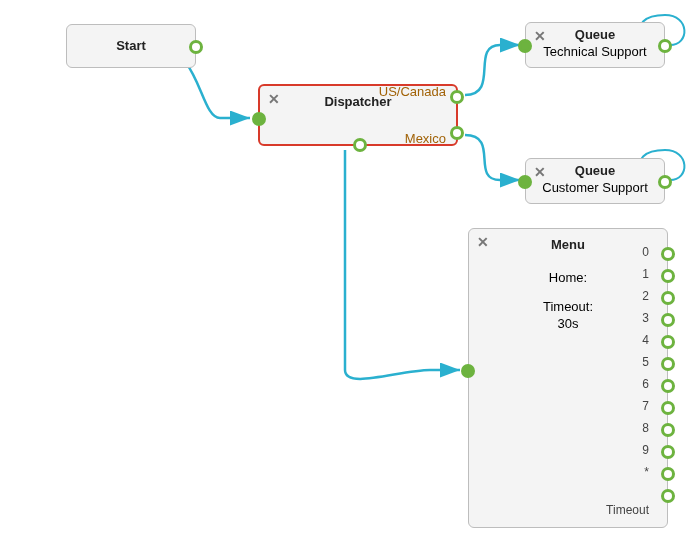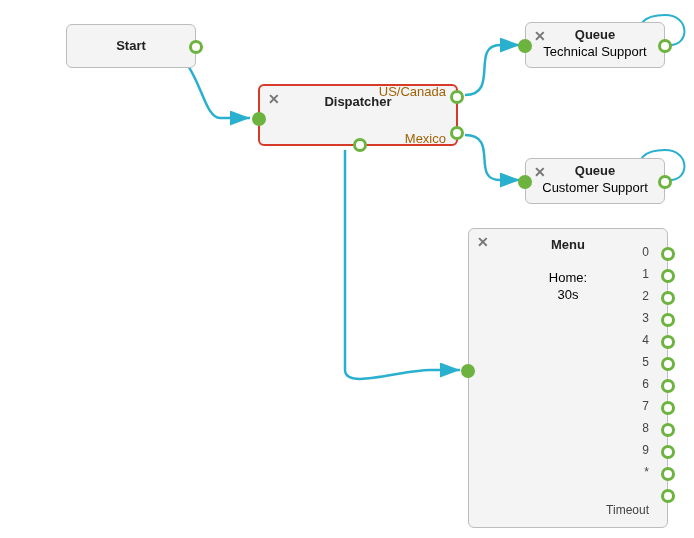--- a/index.html
+++ b/index.html
@@ -100,20 +100,21 @@
   <div class="port filled" style="left:-8px; top:16px;"></div>
   <div class="port" style="right:-8px; top:16px;"></div>
 </div>
 
 <div class="node" style="left:468px; top:228px; width:200px; height:300px;">
   <div class="close">✕</div>
   <div class="title" style="margin-top:8px;">Menu</div>
 
   <div class="sub" style="margin-top:18px;">Home:</div>
 
+  <div class="sub" style="margin-top:14px;">Timeout:</div>
   <div class="sub">30s</div>
 
   <div class="port filled" style="left:-8px; top:135px;"></div>
 
 <div class="menu-out-label" style="top: 16px;">0</div>
     <div class="port" style="right: -8px; top: 18px;"></div>
     <div class="menu-out-label" style="top: 38px;">1</div>
     <div class="port" style="right: -8px; top: 40px;"></div>
     <div class="menu-out-label" style="top: 60px;">2</div>
     <div class="port" style="right: -8px; top: 62px;"></div>

